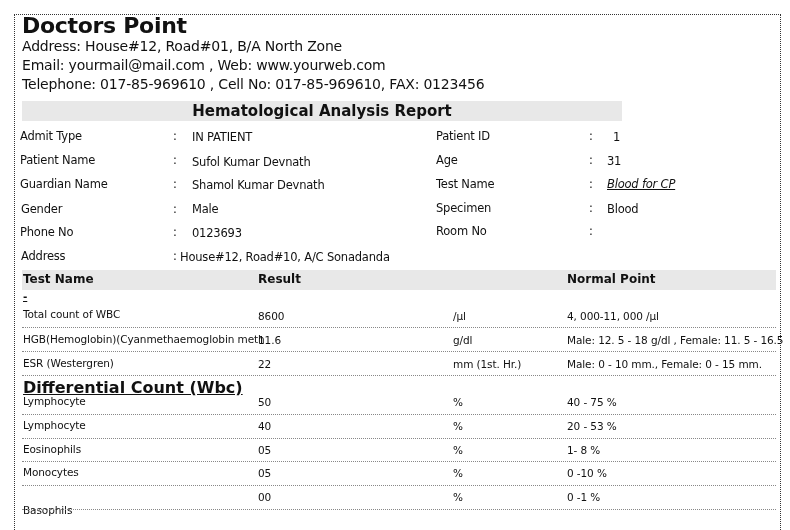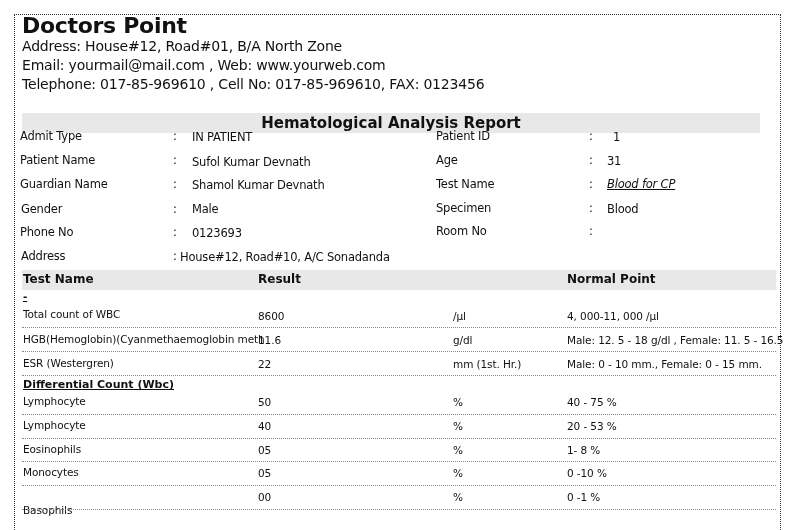--- a/index.html
+++ b/index.html
@@ -3,30 +3,30 @@
 <meta charset="utf-8">
 <style>
   html, body { margin:0; padding:0; background:#ffffff; }
   body { width:790px; height:530px; position:relative; overflow:hidden;
          font-family:"DejaVu Sans", sans-serif; color:#111; }
   .page { position:absolute; left:14px; top:14px; width:767px; height:540px;
           border-top:1px dotted #333; border-left:1px dotted #333; border-right:1px dotted #333; box-sizing:border-box; }
   .abs { position:absolute; white-space:nowrap; }
   .clinic-name { left:22px; top:13px; font-size:22px; font-weight:bold; font-family:"DejaVu Sans", sans-serif; letter-spacing:-0.3px; }
   .hdr-line { left:22px; font-size:14px; letter-spacing:-0.2px; }
-  .title-bar { position:absolute; left:22px; top:101px; width:738px; height:20px; background:#e8e8e8;margin-top:12px; }
+  .title-bar { position:absolute; left:22px; top:101px; width:600px; height:20px; background:#e8e8e8; }
   .title-text { position:absolute; left:0; right:0; top:1px; text-align:center; font-size:15px; font-weight:bold; }
   .info { font-size:11.5px; letter-spacing:-0.2px; }
   .colon { font-size:11.5px; }
   .underline { text-decoration:underline;font-style:italic; }
   .th-bar { position:absolute; left:22px; top:270px; width:754px; height:20px; background:#e8e8e8; }
   .th { font-size:12px; font-weight:bold; top:272px; }
   .row-text { font-size:10.5px; letter-spacing:-0.1px; }
   .sep { position:absolute; left:22px; width:754px; height:0; border-top:1px dotted #888; }
-  .section { font-size:11px; font-weight:bold; text-decoration:underline; }
+  .section { font-size:16px; font-weight:bold; text-decoration:underline; }
 </style>
 </head>
 <body>
 
 <div class="page"></div>
 
 <div class="abs clinic-name">Doctors Point</div>
 <div class="abs hdr-line" style="top:38px">Address: House#12, Road#01, B/A North Zone</div>
 <div class="abs hdr-line" style="top:57px">Email: yourmail@mail.com , Web: www.yourweb.com</div>
 <div class="abs hdr-line" style="top:76px">Telephone: 017-85-969610  ,  Cell No: 017-85-969610, FAX: 0123456</div>

